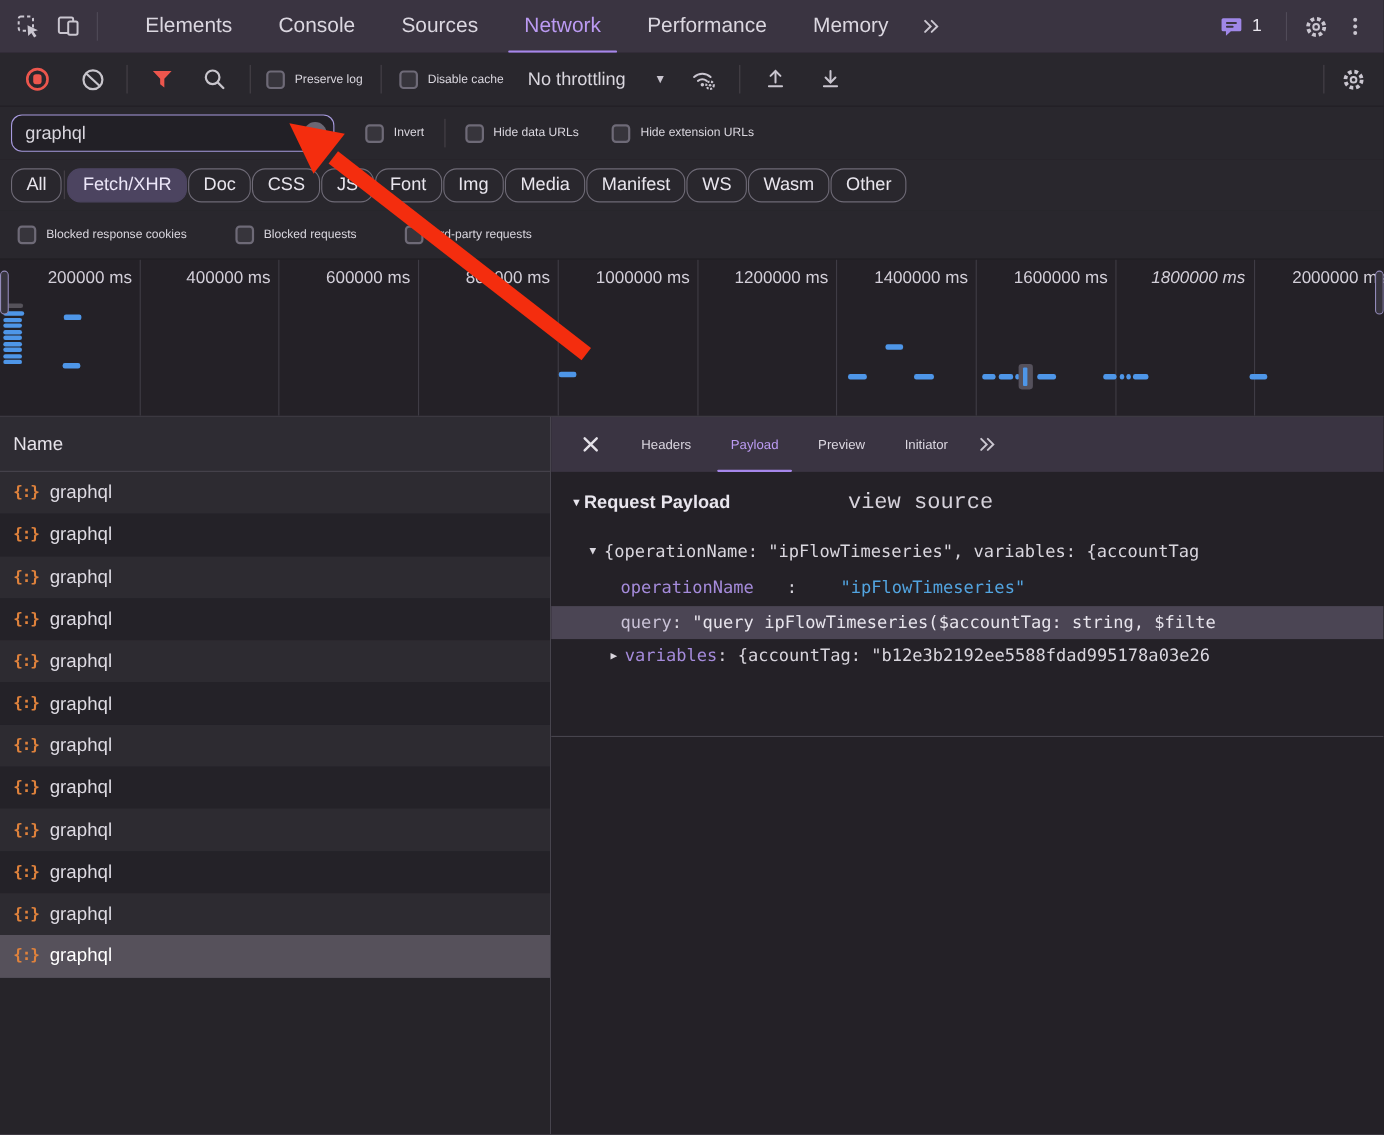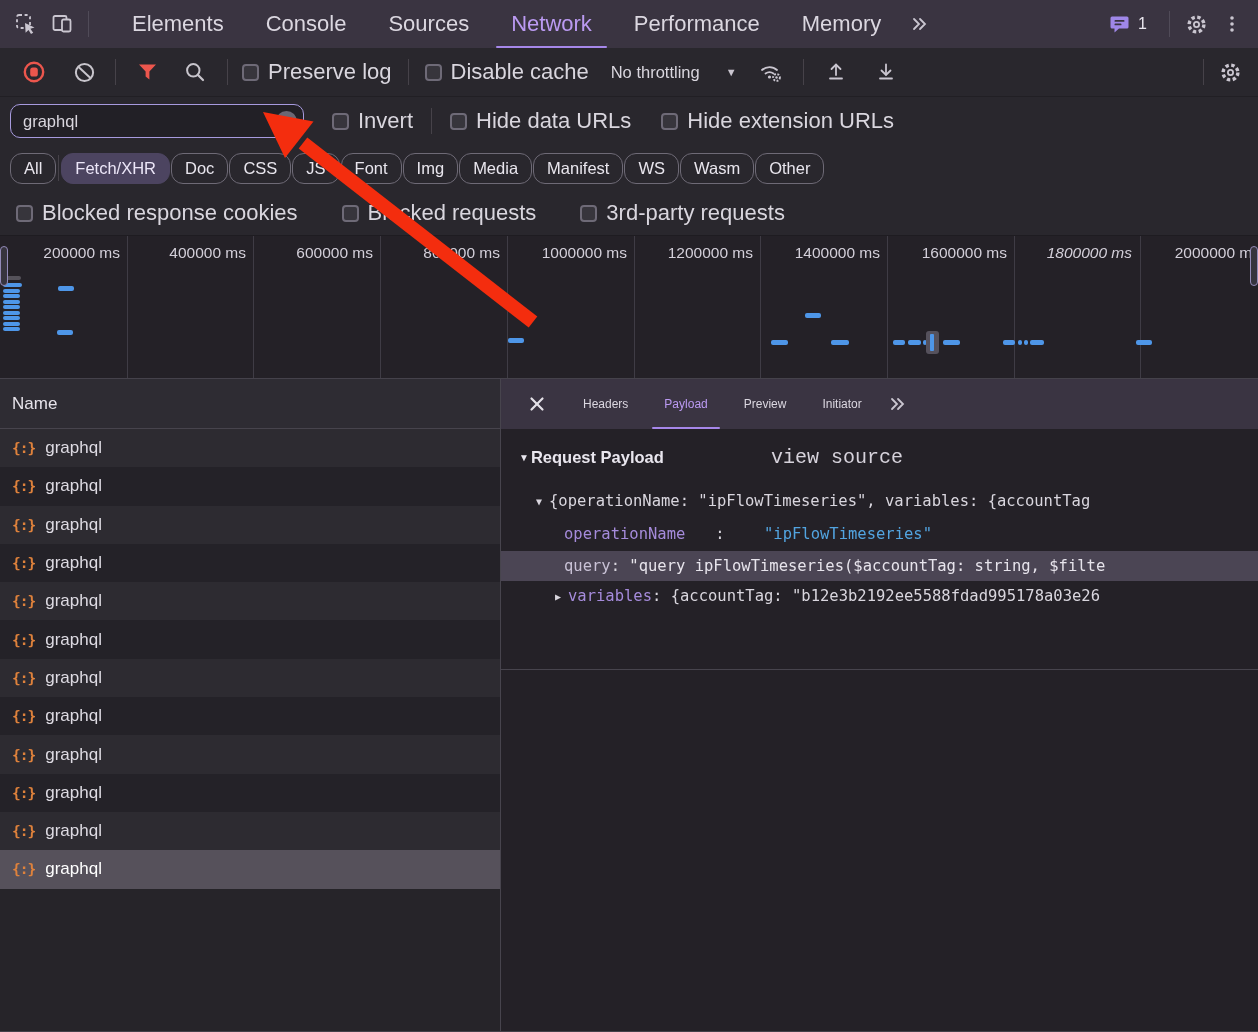--- a/index.html
+++ b/index.html
@@ -11,34 +11,34 @@
   }
   .abs { position:absolute; }
 
   
   #top-bar { left:0; top:0; width:1258px; height:48px; background:#3a3441;
     display:flex; align-items:center; }
   .icon-btn { width:36px; height:36px; display:flex; align-items:center; justify-content:center; flex:0 0 auto; }
   .vdiv { width:1px; height:26px; background:#504b58; margin:0 8px; flex:0 0 auto; }
   .vdiv.dark { background:#464249; }
   #main-tabs { display:flex; height:48px; align-items:stretch; margin-left:14px; }
-  .tab { display:flex; align-items:center; padding:0 21px; font-size:22px; color:#dbd7e0;
+  .tab { display:flex; align-items:center; padding:0 21px; font-size:19px; color:#dbd7e0;
     position:relative; cursor:default; }
   .tab.active { color:#bb9af2; }
   .tab.active::after { content:""; position:absolute; left:6px; right:6px; bottom:0;
     height:2.5px; background:#a687ea; border-radius:2px; }
   #top-right { margin-left:auto; display:flex; align-items:center; padding-right:8px; }
   #issues-badge { display:flex; align-items:center; gap:7px; margin-right:14px; }
   #issues-count { color:#e9e6ee; font-size:16px; }
 
   
   #net-toolbar { left:0; top:48px; width:1258px; height:49px; background:#29272d;
     display:flex; align-items:center; padding-left:16px; border-bottom:1px solid #211f24; }
   .cb { width:17px; height:17px; border:2px solid #6e6a77; border-radius:4px; background:#37353c; flex:0 0 auto; }
-  .cb-label { font-size:22px; color:#d9d6de; margin-left:9px; white-space:nowrap;text-align:center; }
+  .cb-label { font-size:11px; color:#d9d6de; margin-left:9px; white-space:nowrap;text-align:center; }
   .cb-group { display:flex; align-items:center; }
   #throttling { display:flex; align-items:center; margin-left:22px; color:#d9d6de; font-size:16.5px; }
   #throttling .caret { margin-left:26px; font-size:11px; color:#c9c5cf; }
 
   
   #filter-row { left:0; top:97px; width:1258px; height:48px; background:#29272d;
     display:flex; align-items:center; padding-left:10px; }
   #filter-input-wrap { width:294px; height:34px; border:1.5px solid #a79ade; border-radius:10px;
     background:#222026; display:flex; align-items:center; padding:0 6px 0 10px; }
   #filter-input { flex:1; background:transparent; border:none; outline:none; color:#d9d6de;

